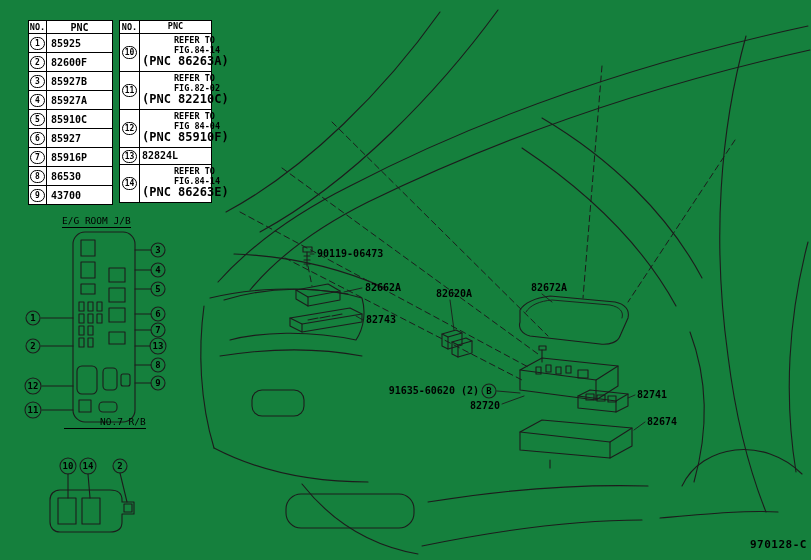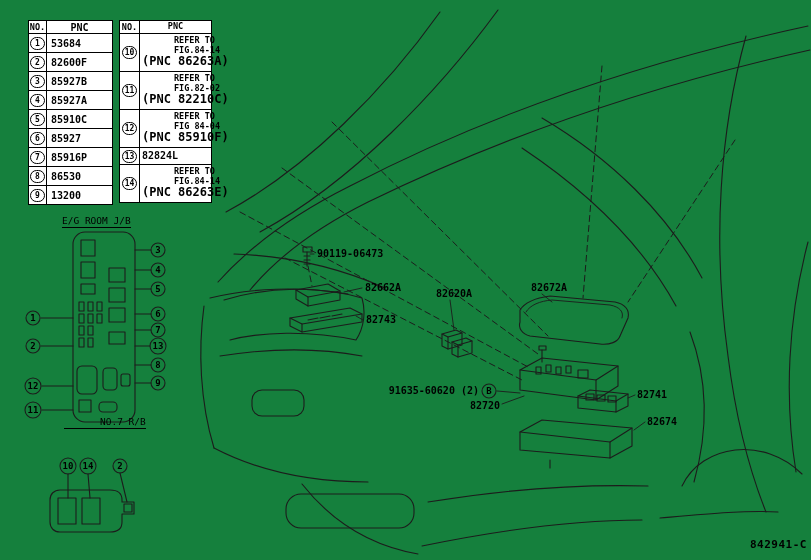--- a/index.html
+++ b/index.html
@@ -35,21 +35,21 @@
 
   <div class="tbl" style="left:28px;top:20px;">
     <div class="trow">
       <div class="cell hcell no-l">NO.</div>
       <div class="cell hcell pnc-l" style="justify-content:center;padding-left:0;">PNC</div>
     </div>
     <div class="trow r19">
         <div class="cell no-l r19">
           <span class="circ">1</span>
         </div>
-        <div class="cell pnc-l r19">53684</div>
+        <div class="cell pnc-l r19">85925</div>
       </div>
     <div class="trow r19">
         <div class="cell no-l r19">
           <span class="circ">2</span>
         </div>
         <div class="cell pnc-l r19">82600F</div>
       </div>
     <div class="trow r19">
         <div class="cell no-l r19">
           <span class="circ">3</span>
@@ -83,21 +83,21 @@
     <div class="trow r19">
         <div class="cell no-l r19">
           <span class="circ">8</span>
         </div>
         <div class="cell pnc-l r19">86530</div>
       </div>
     <div class="trow r19">
         <div class="cell no-l r19">
           <span class="circ">9</span>
         </div>
-        <div class="cell pnc-l r19">13200</div>
+        <div class="cell pnc-l r19">43700</div>
       </div>
   </div>
 
   <div class="tbl" style="left:119px;top:20px;">
     <div class="trow">
       <div class="cell hcell no-r">NO.</div>
       <div class="cell hcell pnc-r" style="align-items:center;justify-content:center;">PNC</div>
     </div>
     <div class="trow r38">
       <div class="cell no-r r38">
@@ -371,15 +371,15 @@
       <text class="plabel" x="447" y="398">82741</text>
       <text class="plabel" x="457" y="425">82674</text>
     </g>
 
     <g>
       <circle class="shape thin" cx="299" cy="391" r="7"></circle>
       <text class="ctext" x="299" y="394">B</text>
     </g>
   </svg>
 
-  <div class="footer-code">842941-C</div>
+  <div class="footer-code">970128-C</div>
 
 </div>
 
 </body></html>

